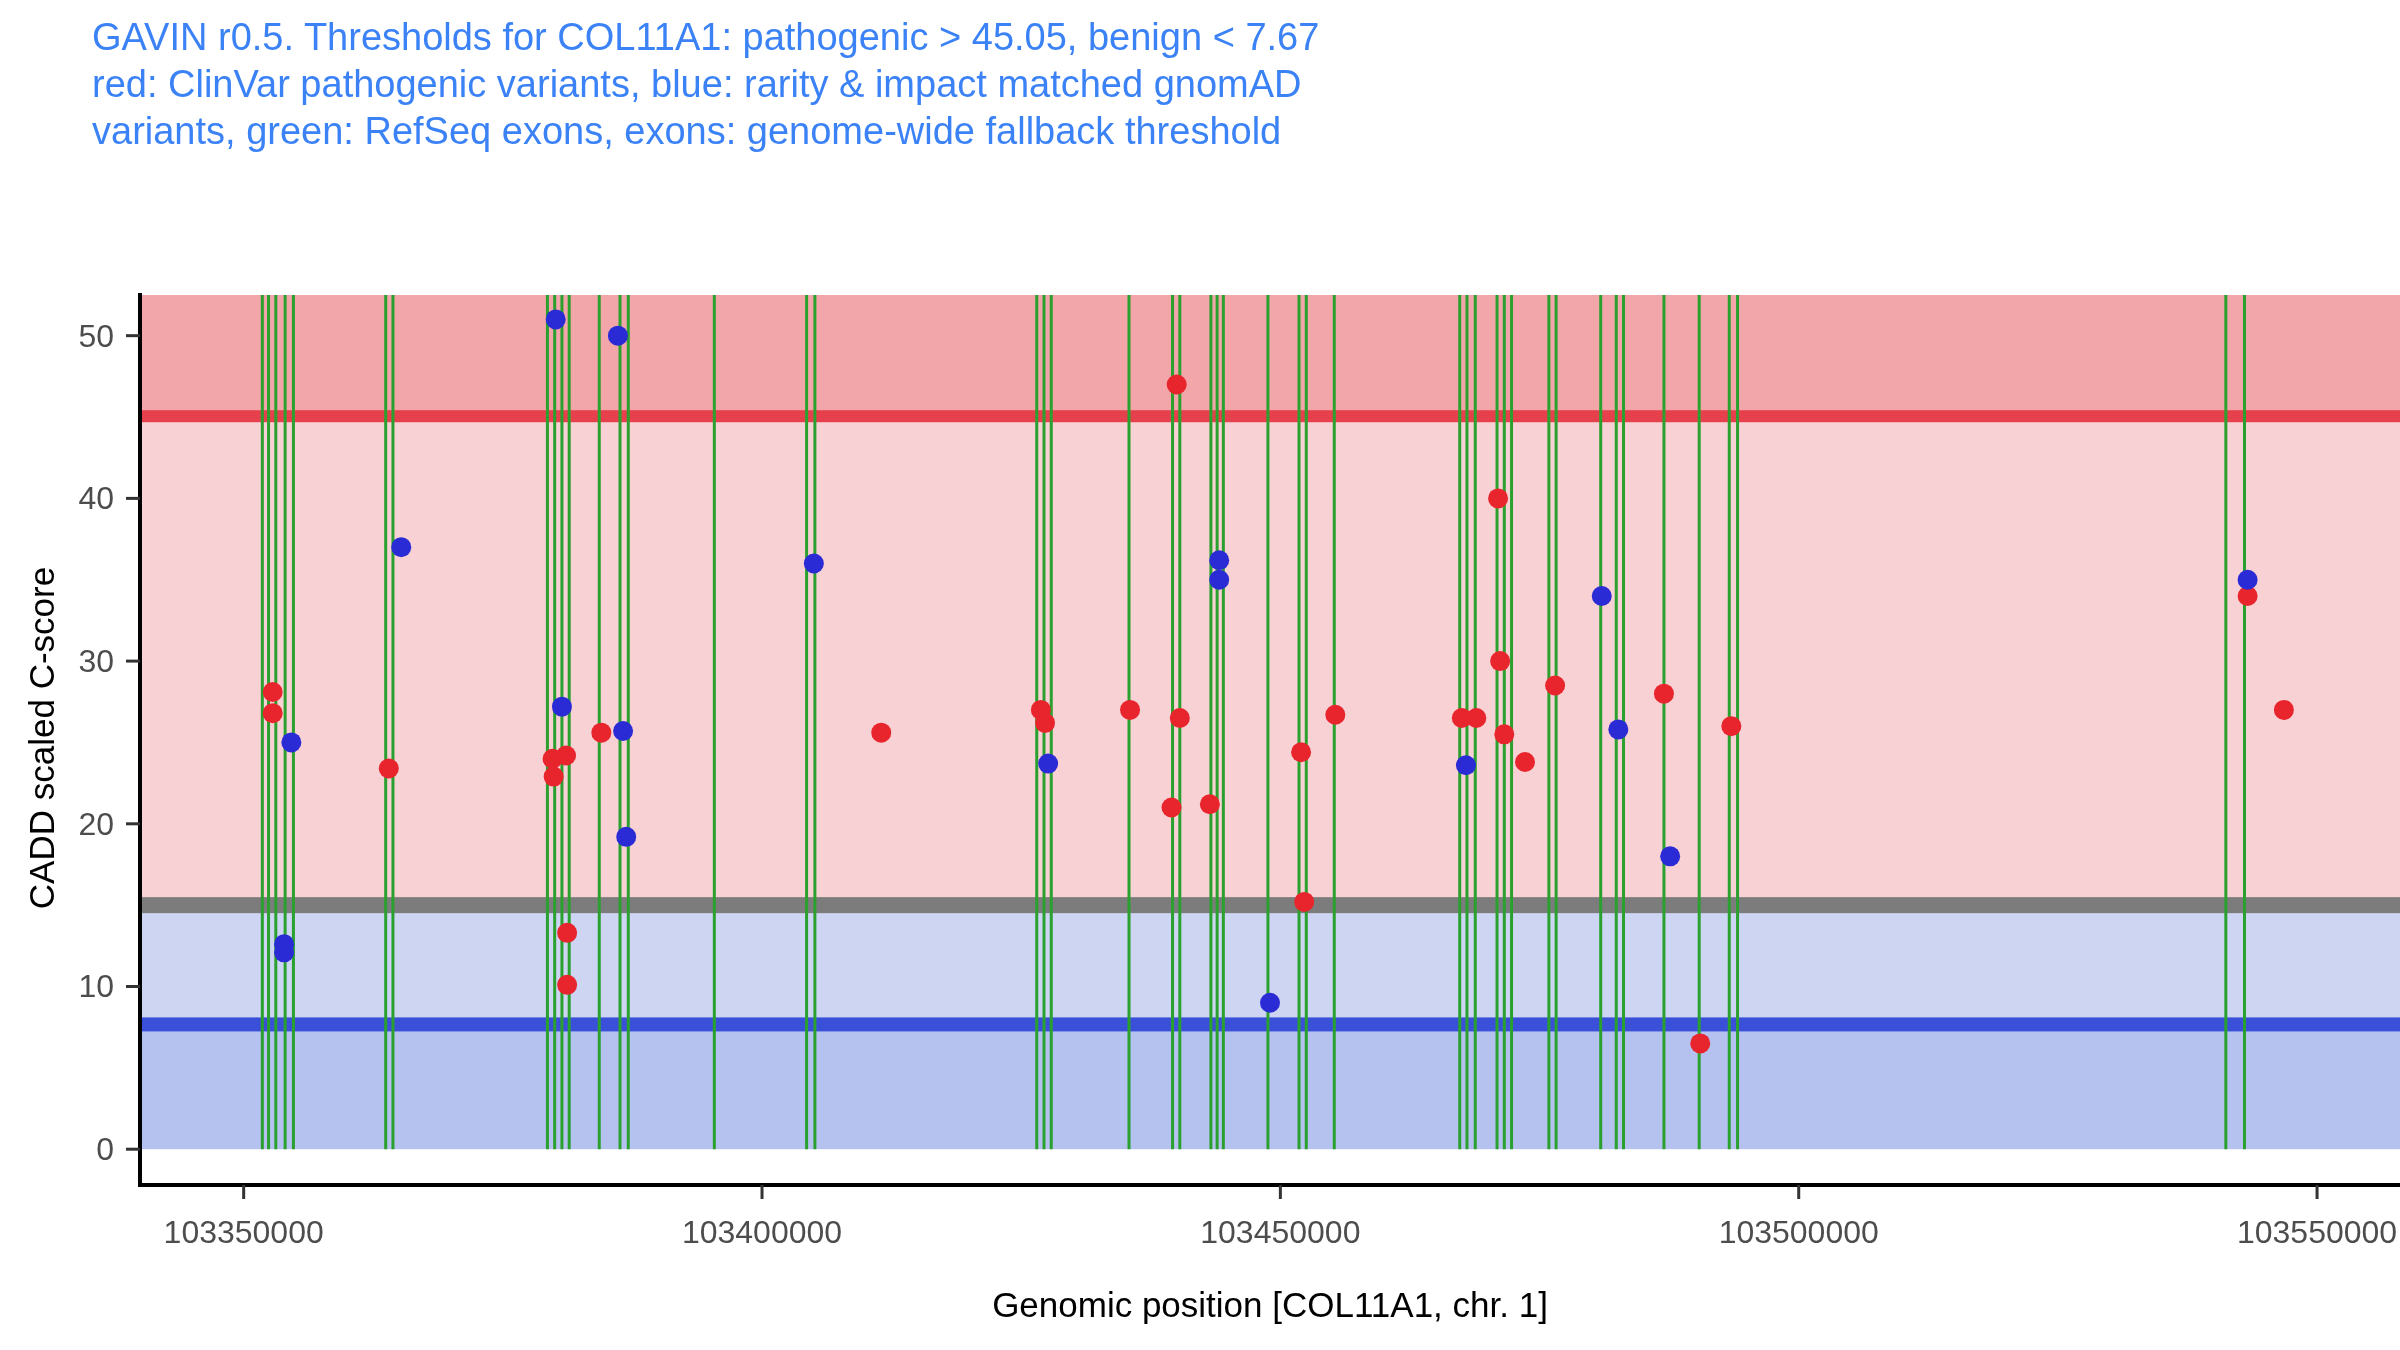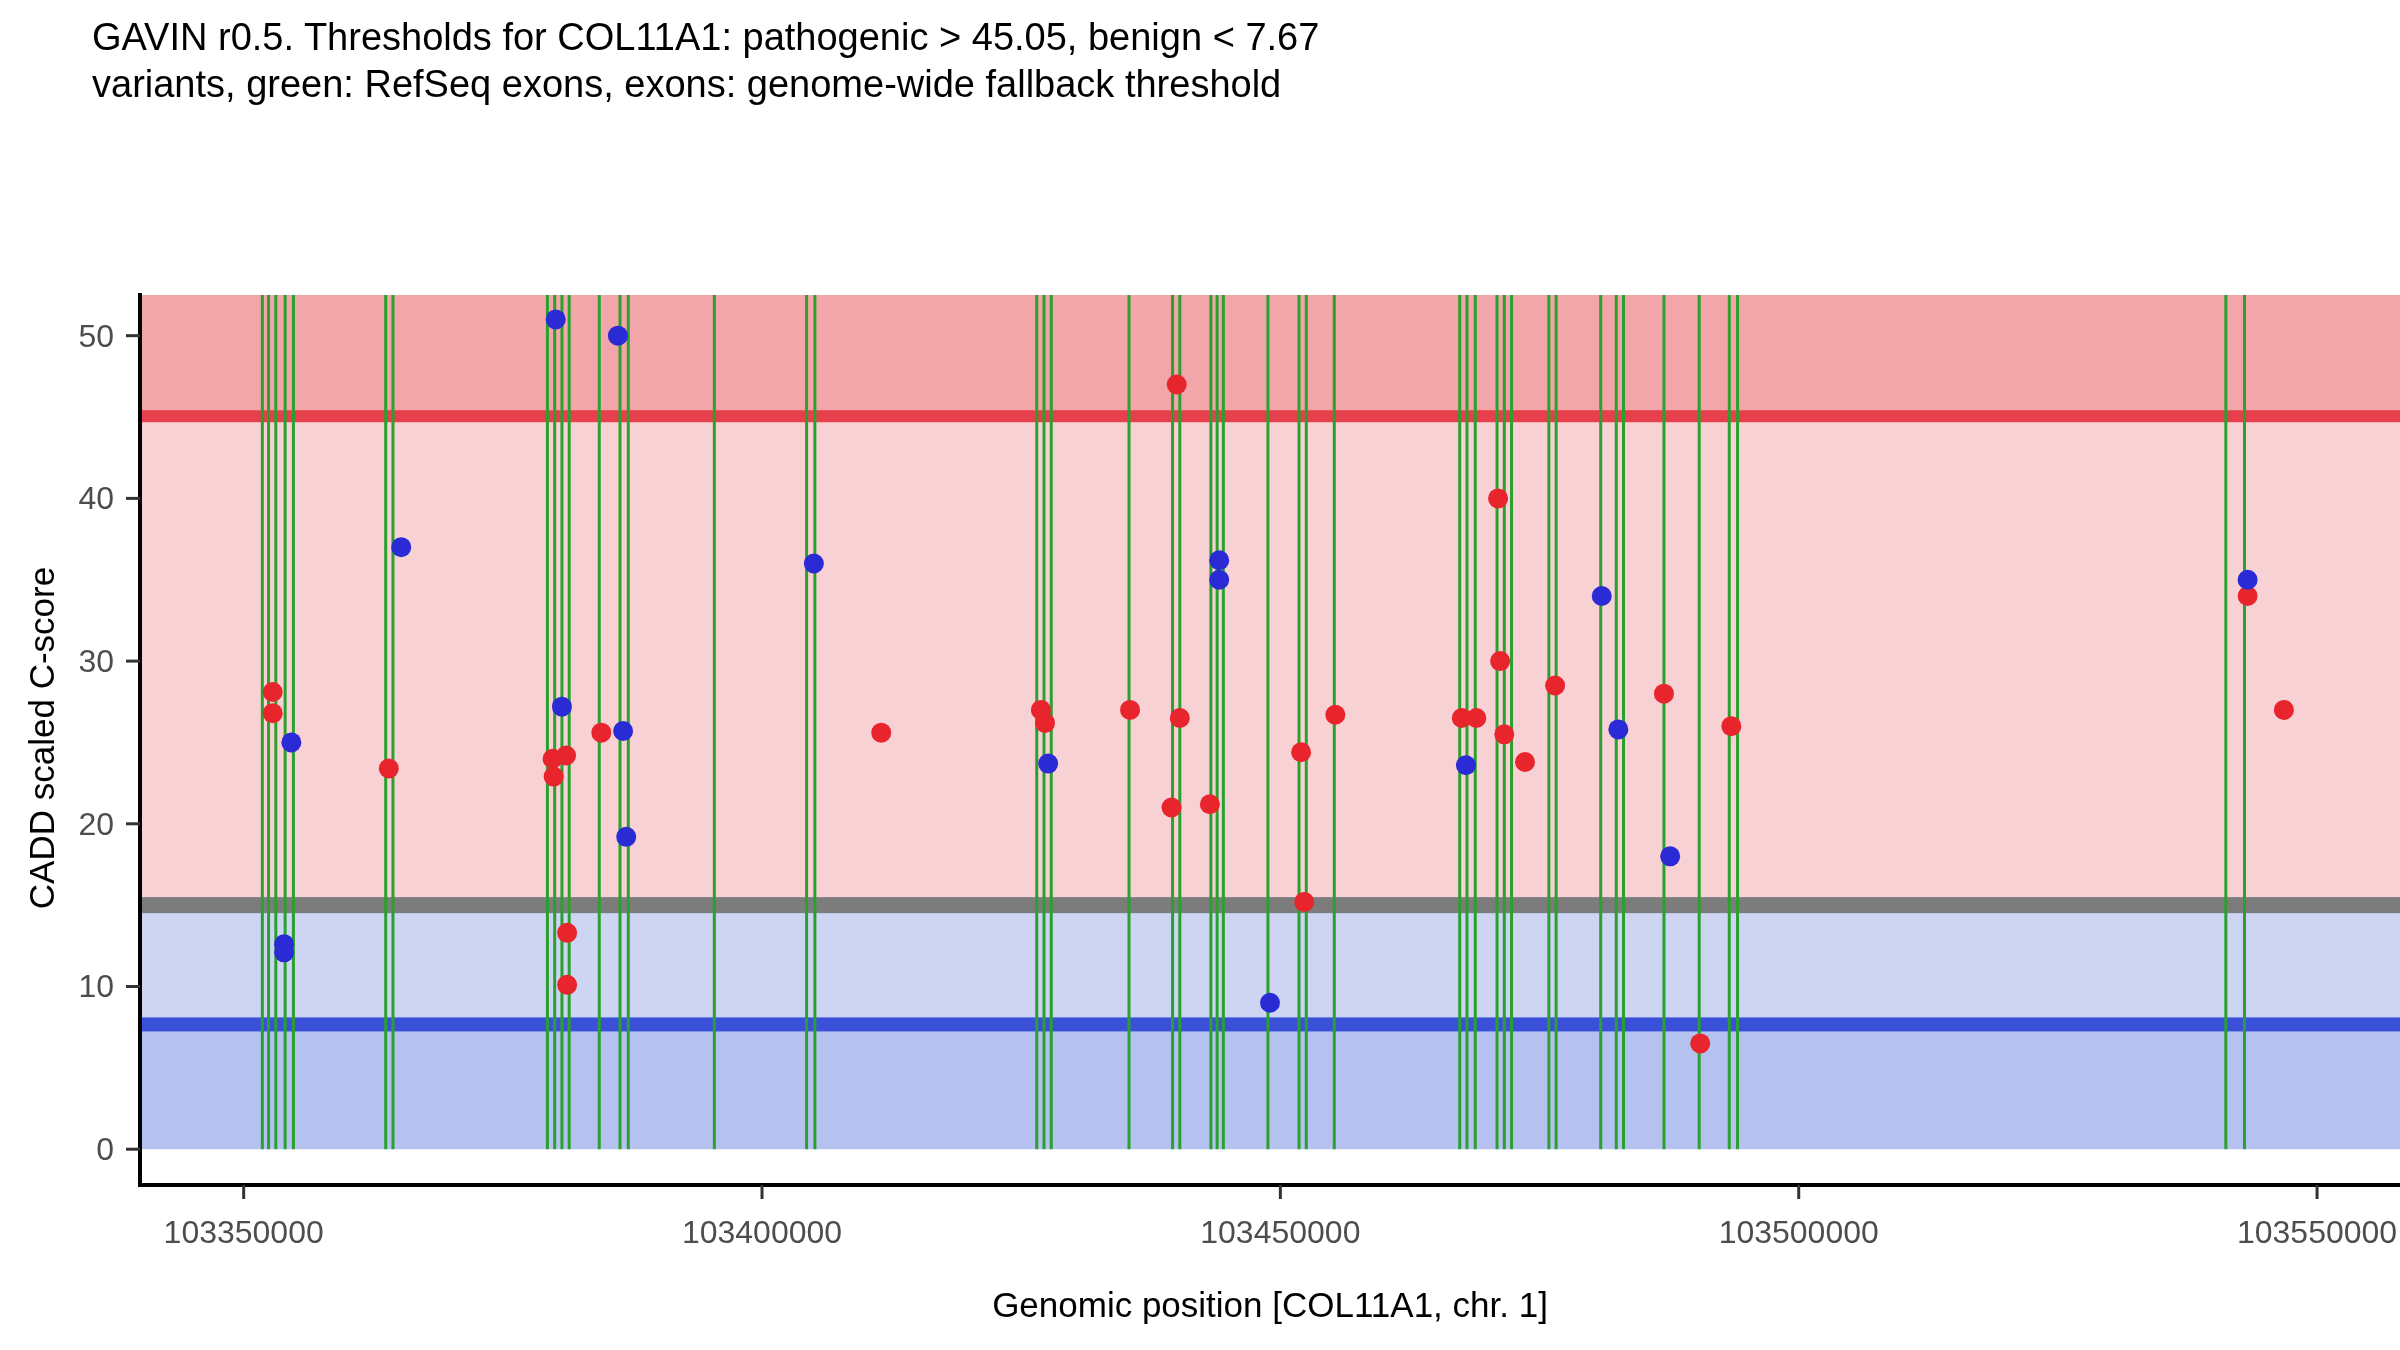--- a/index.html
+++ b/index.html
@@ -5,40 +5,41 @@
   html, body { margin:0; padding:0; }
   body {
     width:2400px; height:1350px;
     background:#ffffff;
     font-family:"Liberation Sans", sans-serif;
     position:relative;
     overflow:hidden;
   }
   .chart-title {
     position:absolute; left:92px; top:14px;
-    font-size:38px; line-height:47px; color:#000000;
+    font-size:38px; line-height:47px; color:#3b82f6;
   }
   .x-axis-title {
     position:absolute; left:1270px; top:1285px;
     transform:translateX(-50%);
     font-size:35px; color:#000; white-space:nowrap;text-align:right;
   }
   .y-axis-title {
     position:absolute; left:42px; top:738px;
     transform:translate(-50%,-50%) rotate(-90deg);
     font-size:35px; color:#000; white-space:nowrap;
   }
   #chart-svg { position:absolute; left:0; top:0; }
   #chart-svg text { font-family:"Liberation Sans", sans-serif; }
 </style>
 </head>
 <body>
 
 <div class="chart-title">
   <div>GAVIN r0.5. Thresholds for COL11A1: pathogenic &gt; 45.05, benign &lt; 7.67</div>
+  <div>red: ClinVar pathogenic variants, blue: rarity &amp; impact matched gnomAD</div>
   <div>variants, green: RefSeq exons, exons: genome-wide fallback threshold</div>
 </div>
 
 <svg id="chart-svg" width="2400" height="1350" xmlns="http://www.w3.org/2000/svg">
     <rect x="140" width="2260" y="295" height="121.21572212065814" fill="#f3a6aa"></rect>
     <rect x="140" width="2260" y="416.21572212065814" height="488.9305301645338" fill="#f8d1d4"></rect>
     <rect x="140" width="2260" y="905.146252285192" height="119.2632541133454" fill="#cdd5f3"></rect>
     <rect x="140" width="2260" y="1024.4095063985374" height="124.79524680073132" fill="#b5c1ee"></rect>
     <rect x="140" width="2260" y="410.21572212065814" height="12" fill="#e5404b"></rect>
     <rect x="140" width="2260" y="897.146252285192" height="16" fill="#7c7c7c"></rect>

